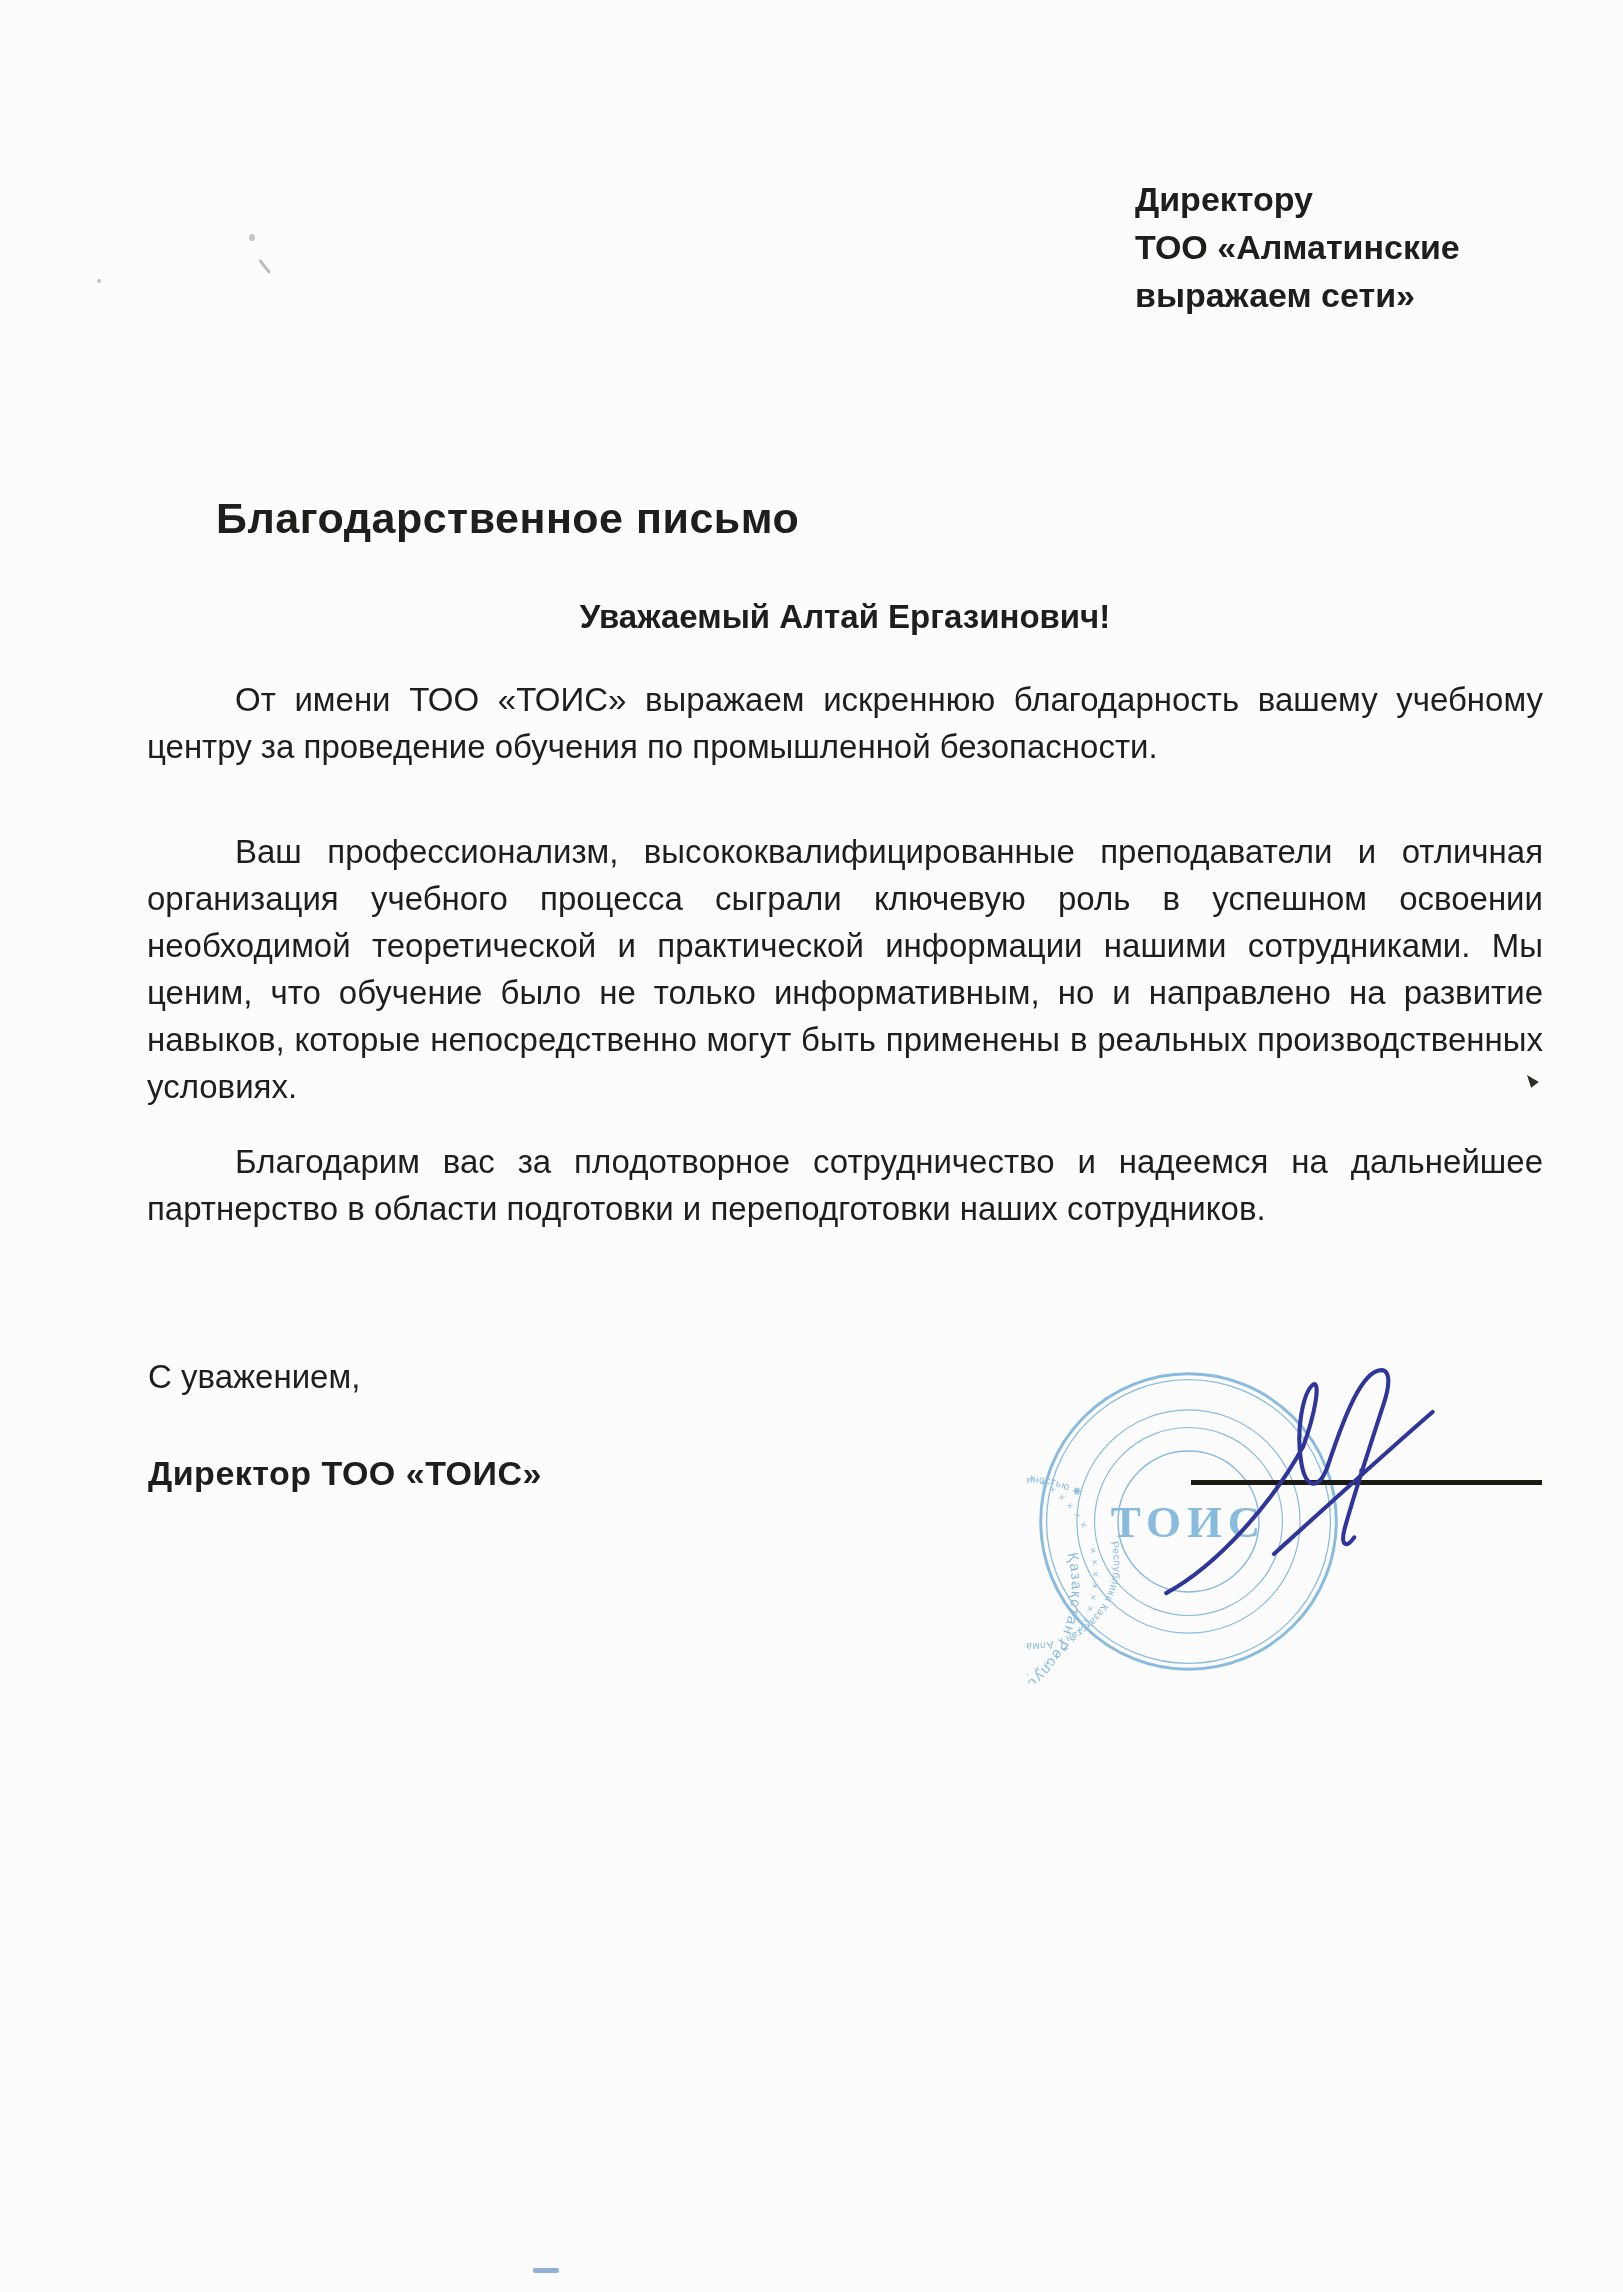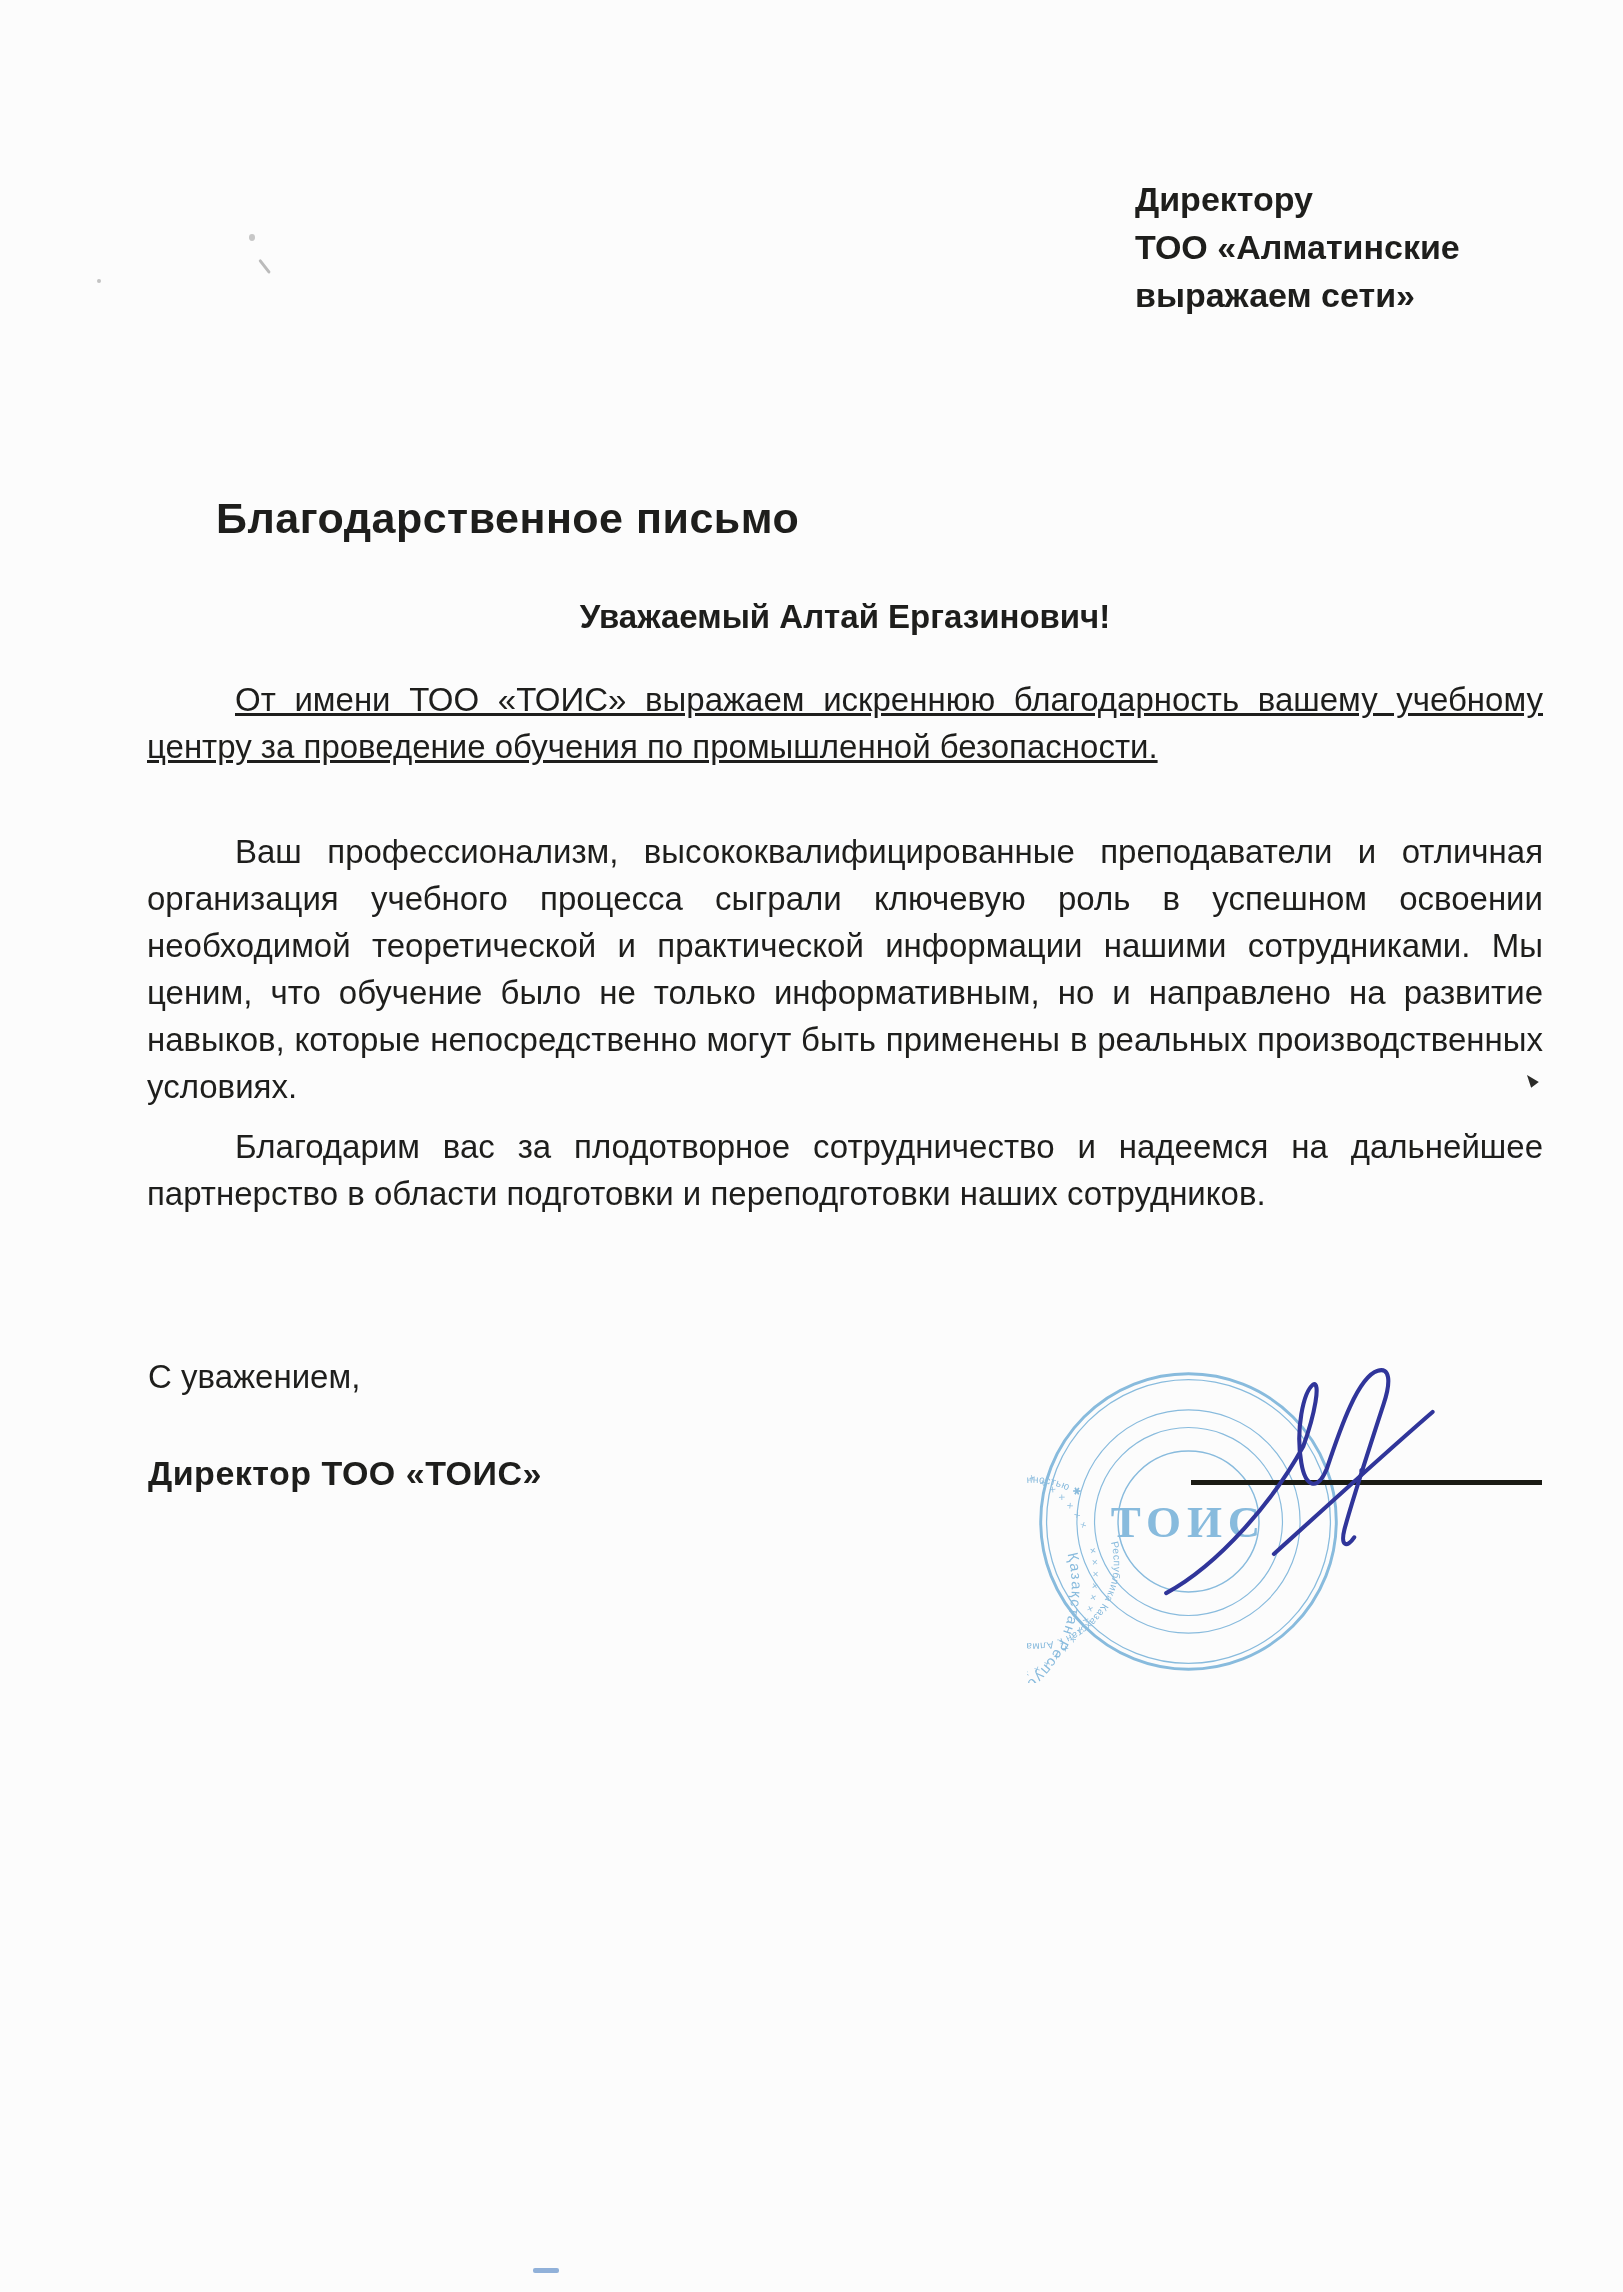--- a/index.html
+++ b/index.html
@@ -28,22 +28,22 @@
     position:absolute;left:147px;top:598px;width:1396px;
     text-align:center;
     font-size:33px;font-weight:bold;
   }
   .body-text{
     position:absolute;left:147px;top:676px;width:1396px;
     font-size:33px;line-height:47px;
     text-align:justify;
   }
   .body-text p{margin:0;text-indent:88px;}
-  .body-text p.p1{margin-bottom:58px;text-decoration:underline;}
-  .body-text p.p2{margin-bottom:13px;}
+  .body-text p.p1{margin-bottom:58px;}
+  .body-text p.p2{margin-bottom:28px;}
   .closing{
     position:absolute;left:148px;top:1358px;
     font-size:33px;
   }
   .sig-title{
     position:absolute;left:148px;top:1454px;
     font-size:34px;font-weight:bold;letter-spacing:0.5px;
   }
   .stamp{
     position:absolute;left:1027px;top:1360px;

